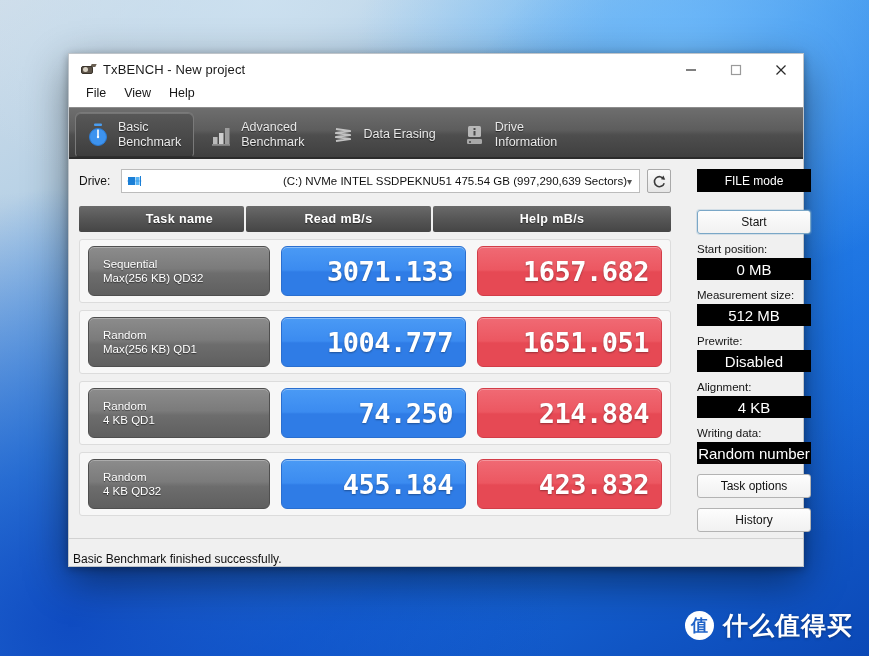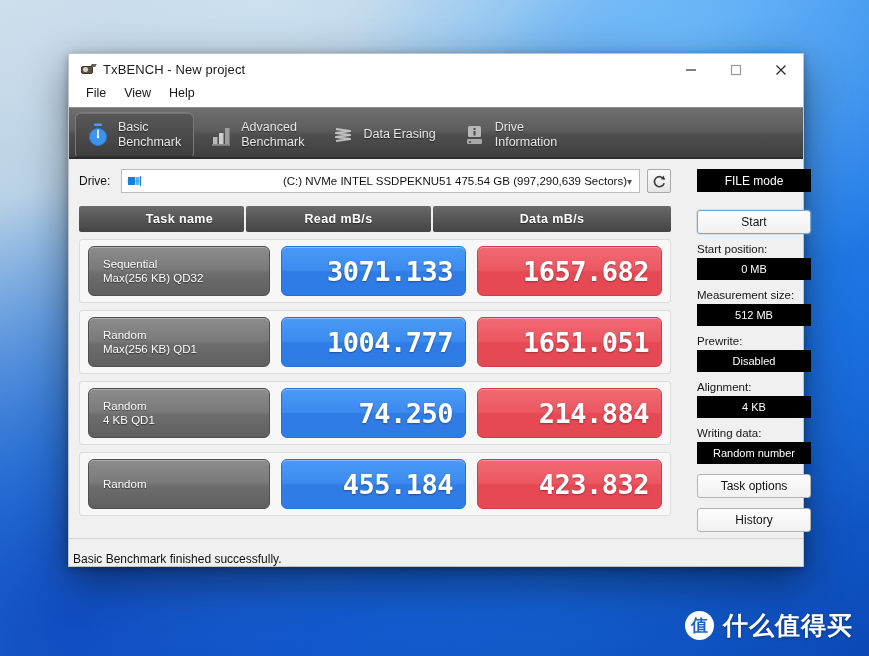--- a/index.html
+++ b/index.html
@@ -261,21 +261,21 @@
     font-size: 12px; color: #111;
     display: flex; align-items: center; justify-content: center;
   }
   .btn.primary { border-color: #7aa7c7; box-shadow: 0 0 0 1px rgba(122,167,199,.25); }
   .field-label {
     font-size: 11.5px; color: #141414;
     margin: 9px 0 3px 0;
   }
   .field-box {
     height: 22px; background: #000; color: #fff;
-    font-size: 11px;
+    font-size: 15px;
     display: flex; align-items: center; justify-content: center;
   }
   .spacer-sm { height: 10px; }
 
   
   #statusbar {
     height: 28px; flex: 0 0 auto;
     background: #f0f0f0;
     border-top: 1px solid #d2d2d2;
     display: flex; align-items: flex-end;
@@ -426,21 +426,21 @@
             <svg width="15" height="15" viewBox="0 0 15 15">
               <path d="M11.8 5.2 A5 5 0 1 0 12.2 9.2" fill="none" stroke="#3a3a3a" stroke-width="1.6"></path>
               <polygon points="11.4,1.6 13.2,5.8 9.0,5.3" fill="#3a3a3a"></polygon>
             </svg>
           </div>
         </div>
 
         <div id="thead">
           <div class="th c1">Task name</div>
           <div class="th c2">Read mB/s</div>
-          <div class="th c3">Data mB/s</div>
+          <div class="th c3">Help mB/s</div>
         </div>
 
         <div class="row">
           <div class="task-cell">
             <span class="task-l1">Sequential</span>
             <span class="task-l2">Max(256 KB) QD32</span>
           </div>
           <div class="val read">3071.133</div>
           <div class="val write">1657.682</div>
         </div>
@@ -459,20 +459,21 @@
             <span class="task-l1">Random</span>
             <span class="task-l2">4 KB QD1</span>
           </div>
           <div class="val read">74.250</div>
           <div class="val write">214.884</div>
         </div>
 
         <div class="row">
           <div class="task-cell">
             <span class="task-l1">Random</span>
+            <span class="task-l2">4 KB QD32</span>
           </div>
           <div class="val read">455.184</div>
           <div class="val write">423.832</div>
         </div>
       </div>
 
       <div id="rightcol">
         <div class="mode-box">FILE mode</div>
         <div class="btn primary">Start</div>
 

